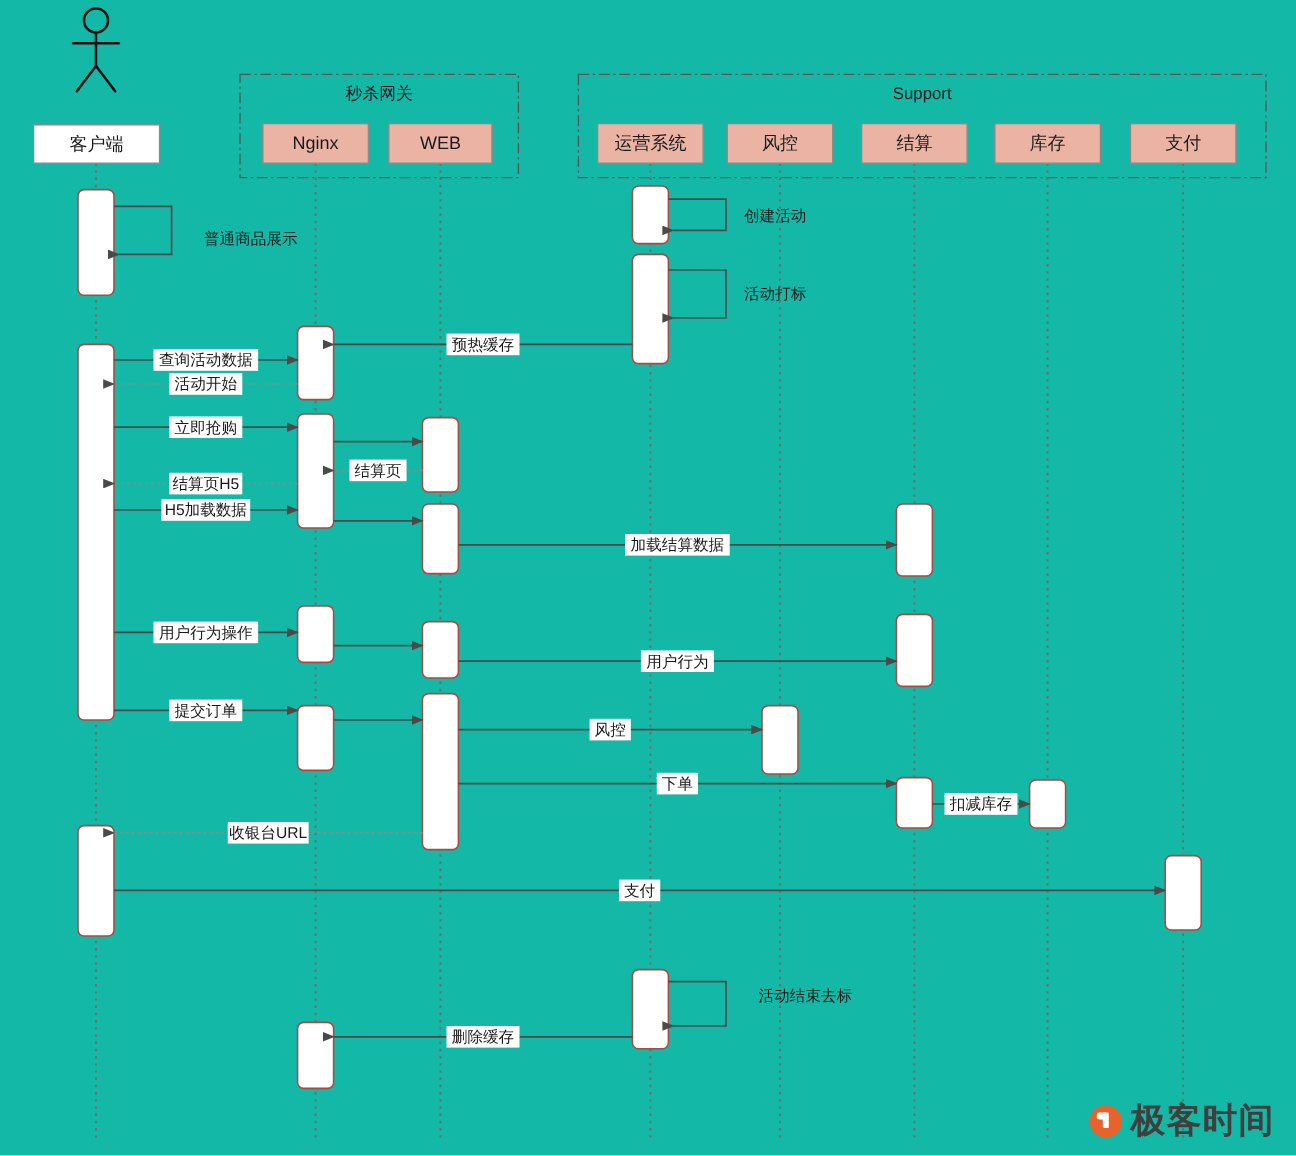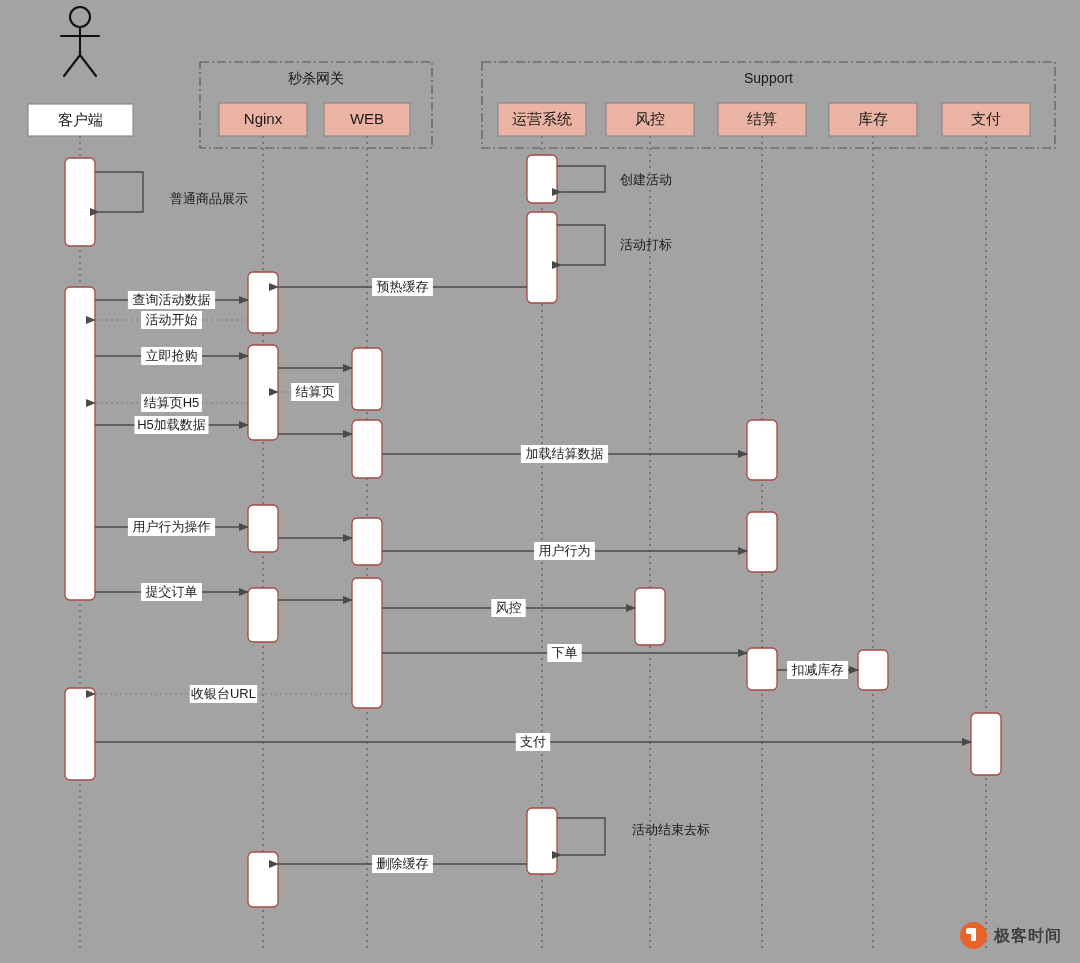--- a/index.html
+++ b/index.html
@@ -7,21 +7,21 @@
     padding: 0;
     background: #ffffff;
   }
   body {
     font-family: "Liberation Sans", "DejaVu Sans", sans-serif;
   }
   #canvas {
     position: relative;
     width: 1080px;
     height: 963px;
-    background: #a3a3a3;
+    background: #14b8a6;
     overflow: hidden;
   }
   svg.diagram {
     position: absolute;
     left: 0;
     top: 0;
     width: 1080px;
     height: 963px;
   }
   .lifeline-box {
@@ -136,21 +136,21 @@
     position: absolute;
     left: 6px;
     top: 6px;
     width: 7px;
     height: 6px;
     background: #ffffff;
     border-radius: 2px 0 0 2px;
   }
   #watermark .wm-text {
     font-family: "Liberation Sans", "DejaVu Sans", sans-serif;
-    font-size: 16px;
+    font-size: 29px;
     font-weight: bold;
     color: #3f3f3f;
     letter-spacing: 1px;
     line-height: 1;
   }
 </style>
 </head>
 <body>
 
 <div id="canvas">

